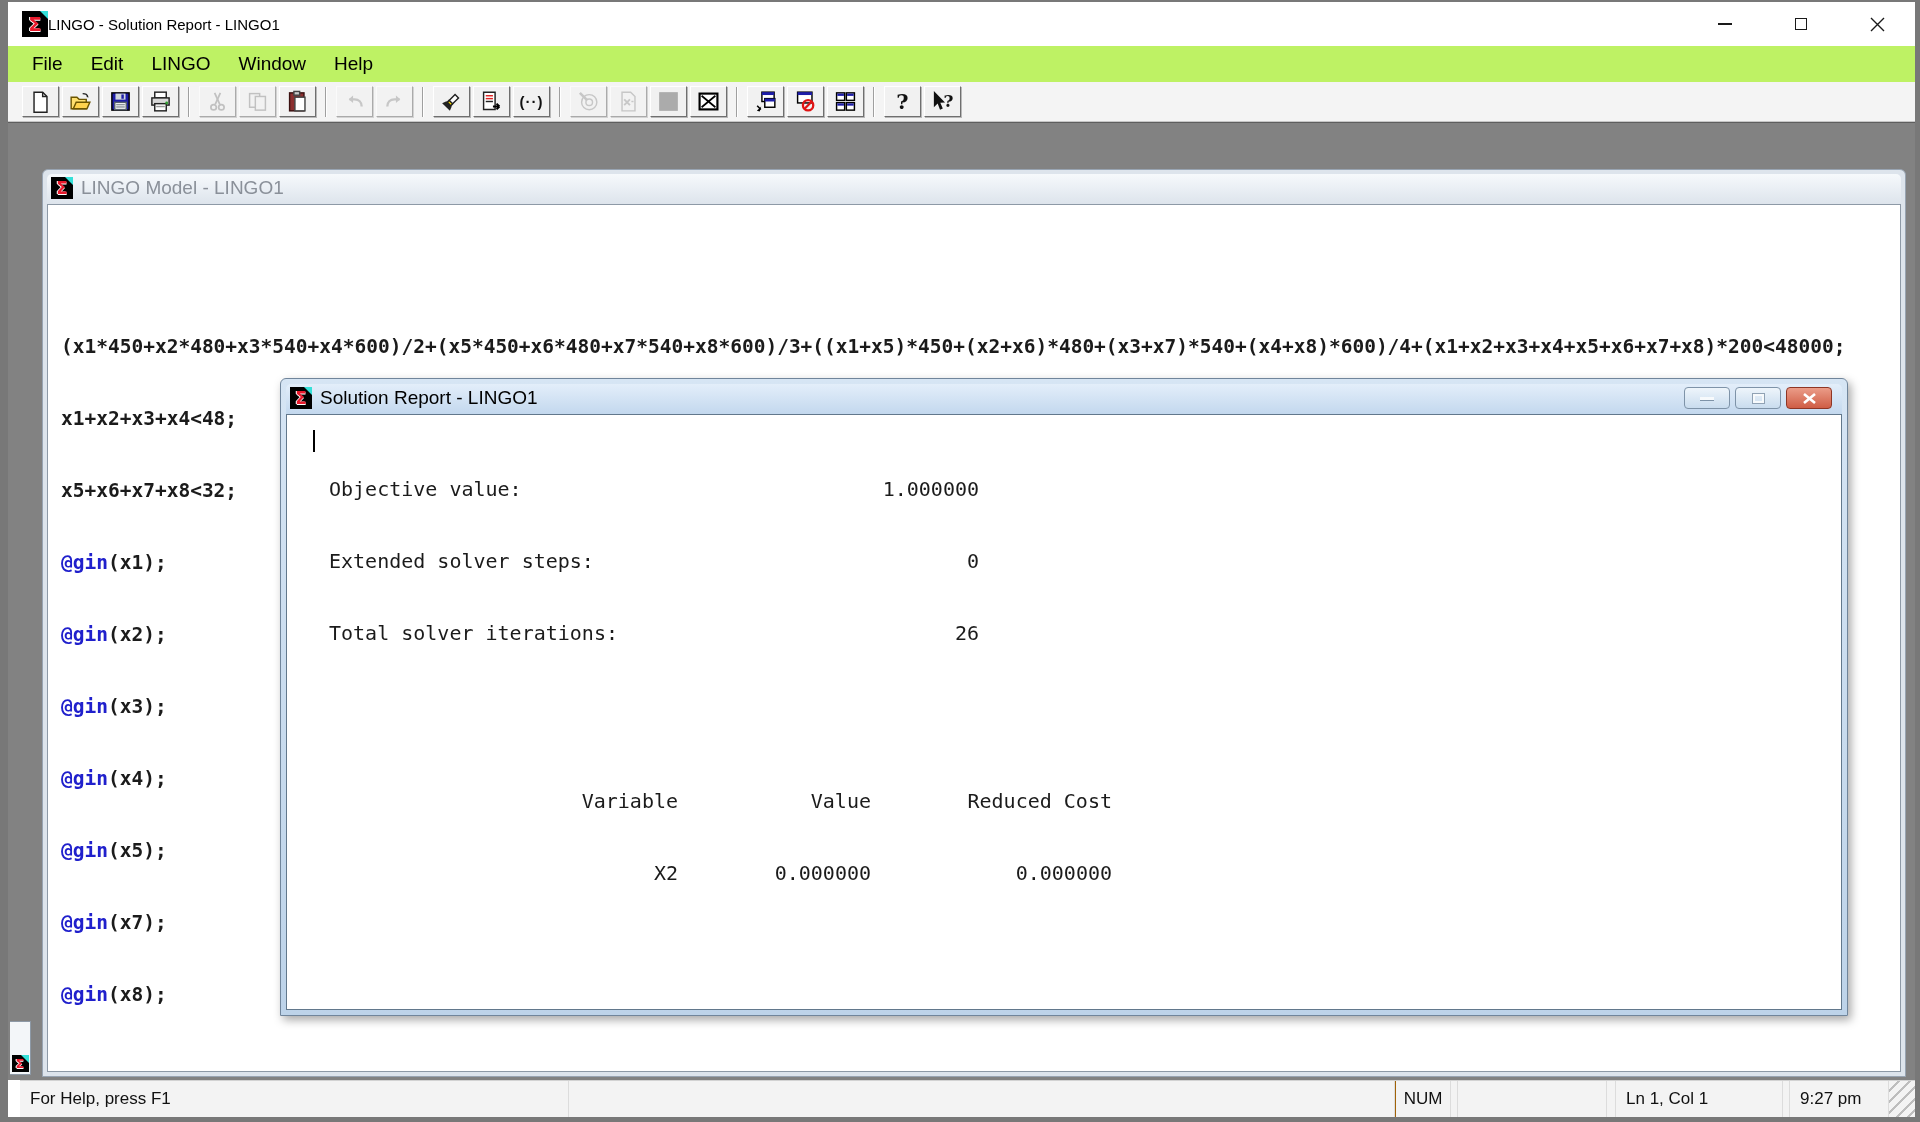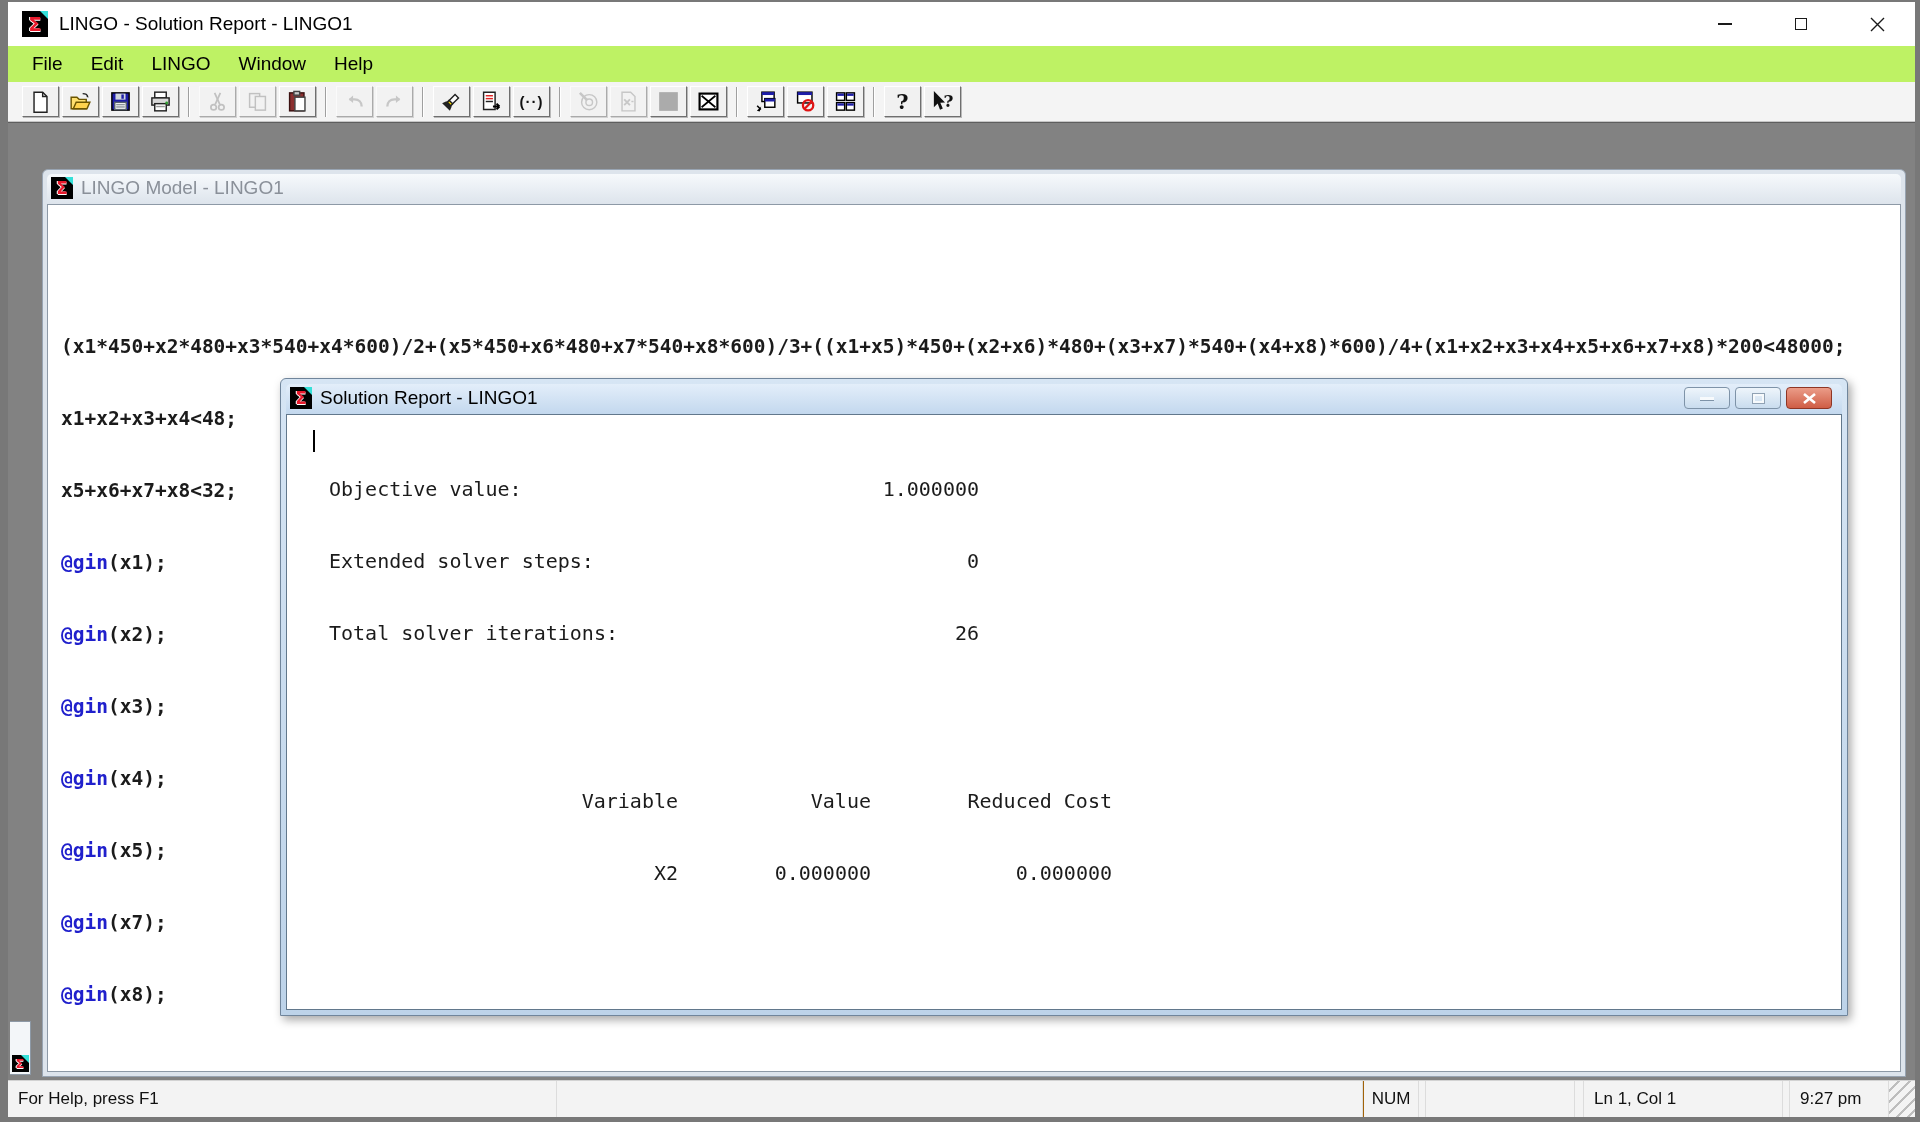--- a/index.html
+++ b/index.html
@@ -13,21 +13,21 @@
   
   .titlebar { height:44px; background:#ffffff; display:flex; align-items:center; padding-left:14px; flex:0 0 auto; }
   .lingo-logo { width:26px; height:26px; background:#000; position:relative; display:flex;
                 align-items:center; justify-content:center; flex:0 0 auto; }
   .lingo-logo::before { content:""; position:absolute; top:0; right:0; border-top:8px solid #35e0d8;
                         border-left:8px solid transparent; }
   .lingo-logo .sigma { color:#e8192c; font-weight:bold; font-size:20px; line-height:1;
                        text-shadow:-1px 0 #fff, 0 1px #fff; font-family:"DejaVu Sans", sans-serif; }
   .lingo-logo.small { width:22px; height:22px; } .lingo-logo.small .sigma { font-size:17px; }
   .lingo-logo.tiny { width:17px; height:17px; } .lingo-logo.tiny .sigma { font-size:13px; }
-  .apptitle { font-size:19px; color:#000; margin-left:11px; white-space:nowrap; }
+  .apptitle { font-size:15px; color:#000; white-space:nowrap; }
   .caps { margin-left:auto; display:flex; height:44px; }
   .cap { width:76px; height:44px; display:flex; align-items:center; justify-content:center; }
   .g-min { width:14px; border-top:2px solid #1a1a1a; }
   .g-max { width:12px; height:12px; border:1.5px solid #1a1a1a; }
 
   
   .menubar { height:36px; background:#bef264; display:flex; align-items:center; padding-left:10px; flex:0 0 auto; }
   .mitem { font-size:19px; color:#000; padding:5px 14px; }
 
   
@@ -84,27 +84,27 @@
   .tline span { display:inline-block; text-align:right; }
   .vt .c1 { width:361px; } .vt .c2 { width:193px; } .vt .c3 { width:241px; }
 
   
   .fragment { position:absolute; left:2px; top:898px; width:21px; height:54px; background:#f3f6f9;
               border:1px solid #8d99a6; border-left:none; display:flex; align-items:flex-end;
               justify-content:center; padding-bottom:2px; }
 
   
   .statusbar { height:37px; background:#f3f3f3; border-top:1px solid #d2d2d2; display:flex;
-               align-items:stretch; font-size:17px; color:#111; flex:0 0 auto; }
+               align-items:stretch; font-size:17px; color:#111; flex:0 0 auto;margin-left:12px; }
   .pane { display:flex; align-items:center; border-right:1px solid #dcdcdc; }
   .pane-help { width:549px; padding-left:10px; }
   .pane-mid { flex:1; }
   .pane-num { width:56px; justify-content:center; border-left:1px solid #a16207; }
   .pane-sp { width:150px; margin-left:6px; border-left:1px solid #dcdcdc; }
-  .pane-pos { width:200px; margin-left:8px; padding-left:10px; border-left:1px solid #dcdcdc; }
+  .pane-pos { width:168px; margin-left:8px; padding-left:10px; border-left:1px solid #dcdcdc; }
   .pane-time { width:100px; margin-left:6px; padding-left:10px; border-left:1px solid #dcdcdc;align-items:center; }
   .grip { width:26px; background:repeating-linear-gradient(-45deg, transparent 0 4px, #bdbdbd 4px 6px, transparent 6px 8px); }
 
   .disabled { opacity:.55; filter:grayscale(1); }
 </style>
 </head>
 <body>
 
 <div class="app">
 

